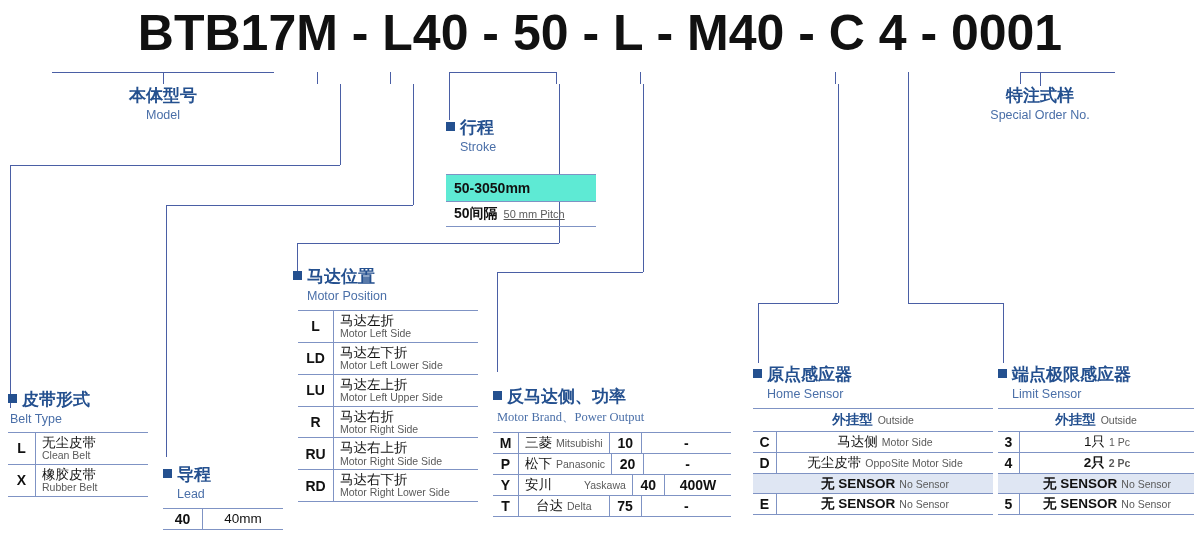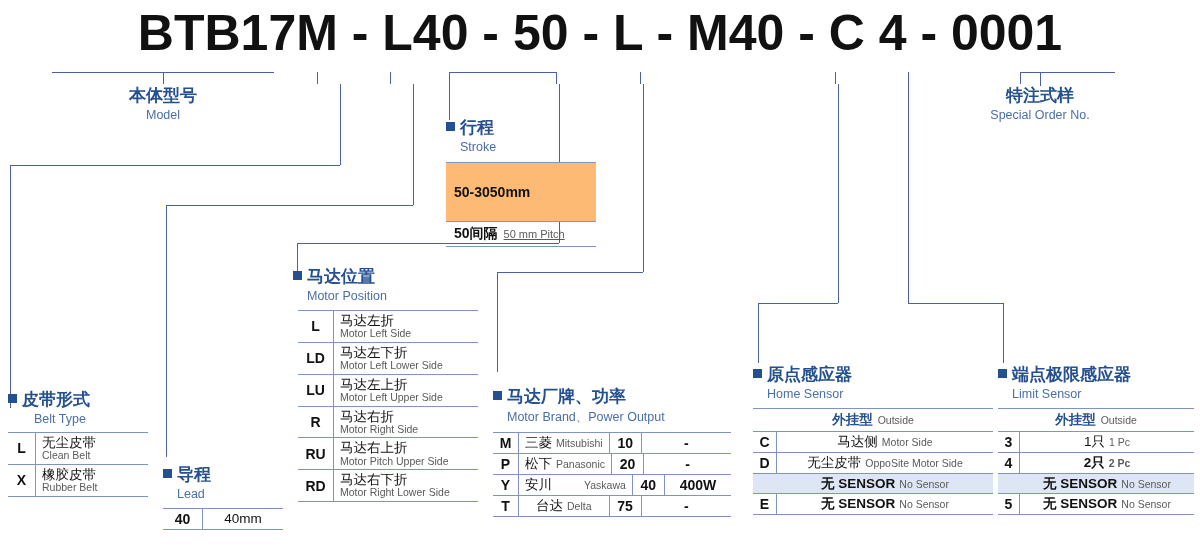--- a/index.html
+++ b/index.html
@@ -43,22 +43,22 @@
   .inline .cn{font-size:13.5px;color:#111;}
   .inline .en{font-size:10.5px;color:#5a5a5a;margin-left:4px;}
   .inline{flex-direction:row;align-items:baseline;}
   .hdr{justify-content:center;}
   .hdr .cn{font-size:13.5px;font-weight:bold;color:#24508f;}
   .hdr .en{font-size:10.5px;color:#5a5a5a;margin-left:5px;}
   .center-row{justify-content:center;}
 
   
   #stroke-box{position:absolute;}
-  #stroke-range{background:#fdba74;border-top:1px solid #7f93c4;border-bottom:1px solid #7f93c4;
-     font-size:14px;font-weight:bold;color:#111;padding:21px 8px;box-sizing:border-box;}
+  #stroke-range{background:#5eead4;border-top:1px solid #7f93c4;border-bottom:1px solid #7f93c4;
+     font-size:14px;font-weight:bold;color:#111;padding:5px 8px;box-sizing:border-box;margin-top:12px;}
   #stroke-pitch{border-bottom:1px solid #7f93c4;padding:3px 8px;box-sizing:border-box;
      display:flex;align-items:baseline;}
   #stroke-pitch .cn{font-size:14px;font-weight:bold;color:#111;}
   #stroke-pitch .en{font-size:11px;color:#5a5a5a;margin-left:6px;text-decoration:underline;}
 
   .shade{background:#dfe6f3;}
   .b{font-weight:bold;}
 </style>
 </head>
 <body>
@@ -125,21 +125,21 @@
   <div id="stroke-box" style="left:446px; top:162px; width:150px;">
     <div id="stroke-range">50-3050mm</div>
     <div id="stroke-pitch">
       <span class="cn">50间隔</span>
       <span class="en">50 mm Pitch</span>
     </div>
   </div>
 
   <div class="hd" style="left:8px; top:388px;">
     <div class="cn"><span class="sq"></span><span>皮带形式</span></div>
-    <div class="en" style="margin-left:26px;">Belt Type</div>
+    <div class="en" style="margin-left:2px;">Belt Type</div>
   </div>
   <div class="tbl" style="left:8px; top:432px; width:140px;">
     <div class="row">
       <div class="cell code" style="width:28px;">L</div>
       <div class="cell desc">
         <span class="cn">无尘皮带</span>
         <span class="en">Clean Belt</span>
       </div>
     </div>
     <div class="row">
@@ -194,35 +194,35 @@
       <div class="cell code" style="width:36px;">R</div>
       <div class="cell desc">
         <span class="cn">马达右折</span>
         <span class="en">Motor Right Side</span>
       </div>
     </div>
     <div class="row">
       <div class="cell code" style="width:36px;">RU</div>
       <div class="cell desc">
         <span class="cn">马达右上折</span>
-        <span class="en">Motor Pitch Upper Side</span>
+        <span class="en">Motor Right Side Side</span>
       </div>
     </div>
     <div class="row">
       <div class="cell code" style="width:36px;">RD</div>
       <div class="cell desc">
         <span class="cn">马达右下折</span>
         <span class="en">Motor Right Lower Side</span>
       </div>
     </div>
   </div>
 
   <div class="hd" style="left:493px; top:385px;">
-    <div class="cn"><span class="sq"></span><span>马达厂牌、功率</span></div>
-    <div class="en" style="margin-left:14px;">Motor Brand、Power Output</div>
+    <div class="cn"><span class="sq"></span><span>反马达侧、功率</span></div>
+    <div class="en" style="margin-left:4px;font-family:Liberation Serif, serif;">Motor Brand、Power Output</div>
   </div>
   <div class="tbl" style="left:493px; top:432px; width:238px;">
     <div class="row">
       <div class="cell code" style="width:26px;">M</div>
       <div class="cell desc inline" style="width:118px;border-right:1px solid #7f93c4;">
         <span class="cn">三菱</span>
         <span class="en">Mitsubishi</span>
       </div>
       <div class="cell code" style="width:32px;">10</div>
       <div class="cell code" style="flex:1;border-right:none;">-</div>

